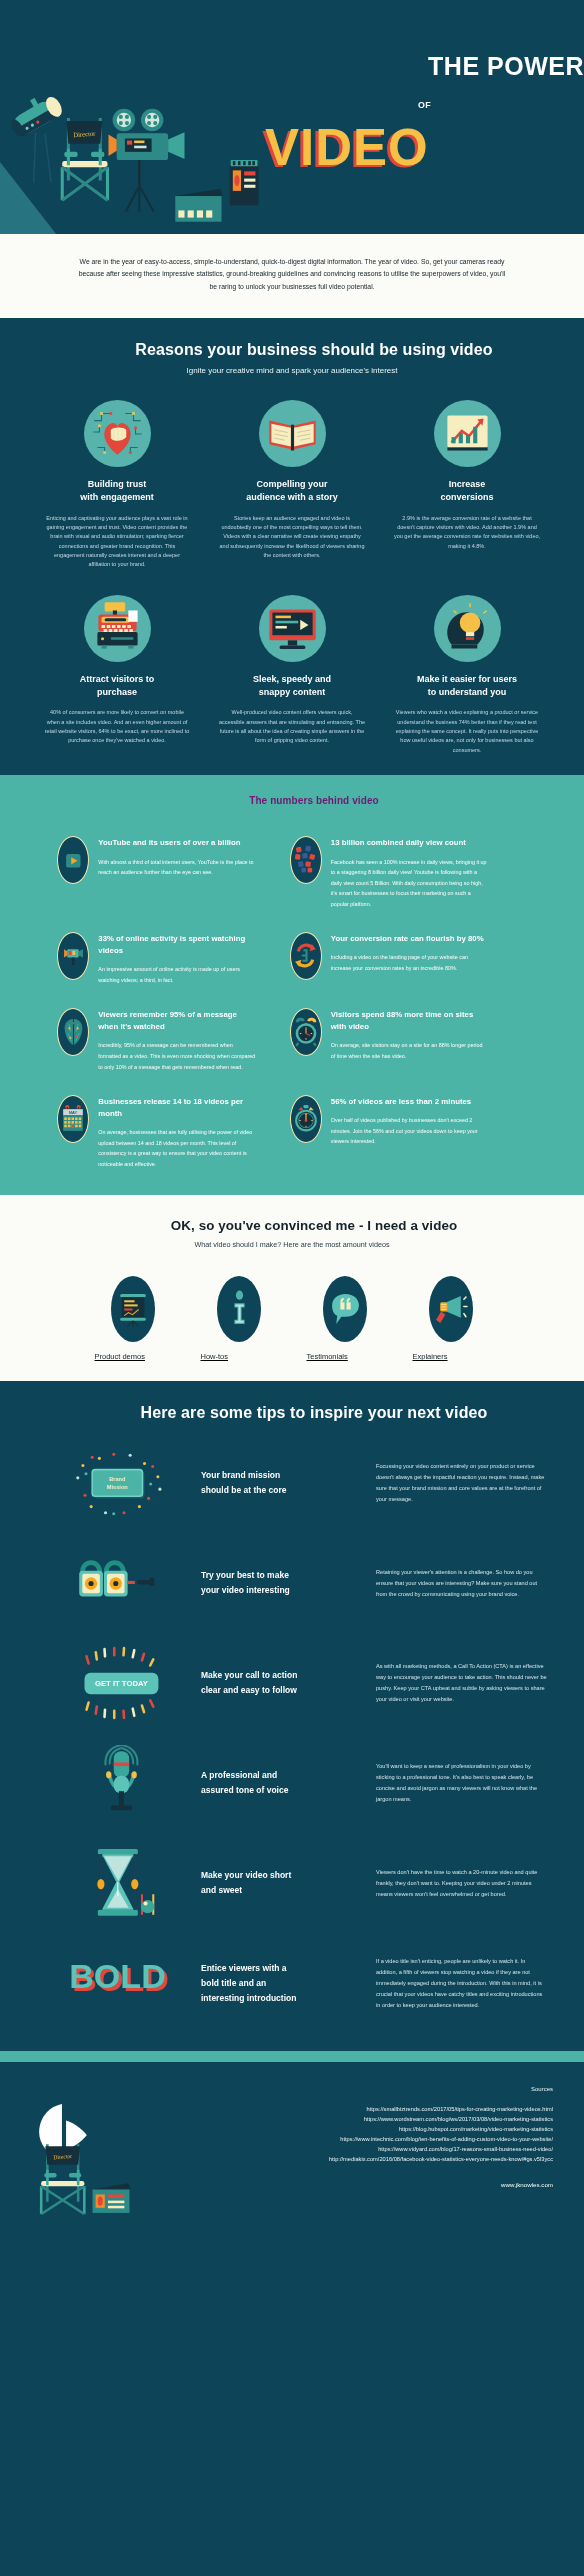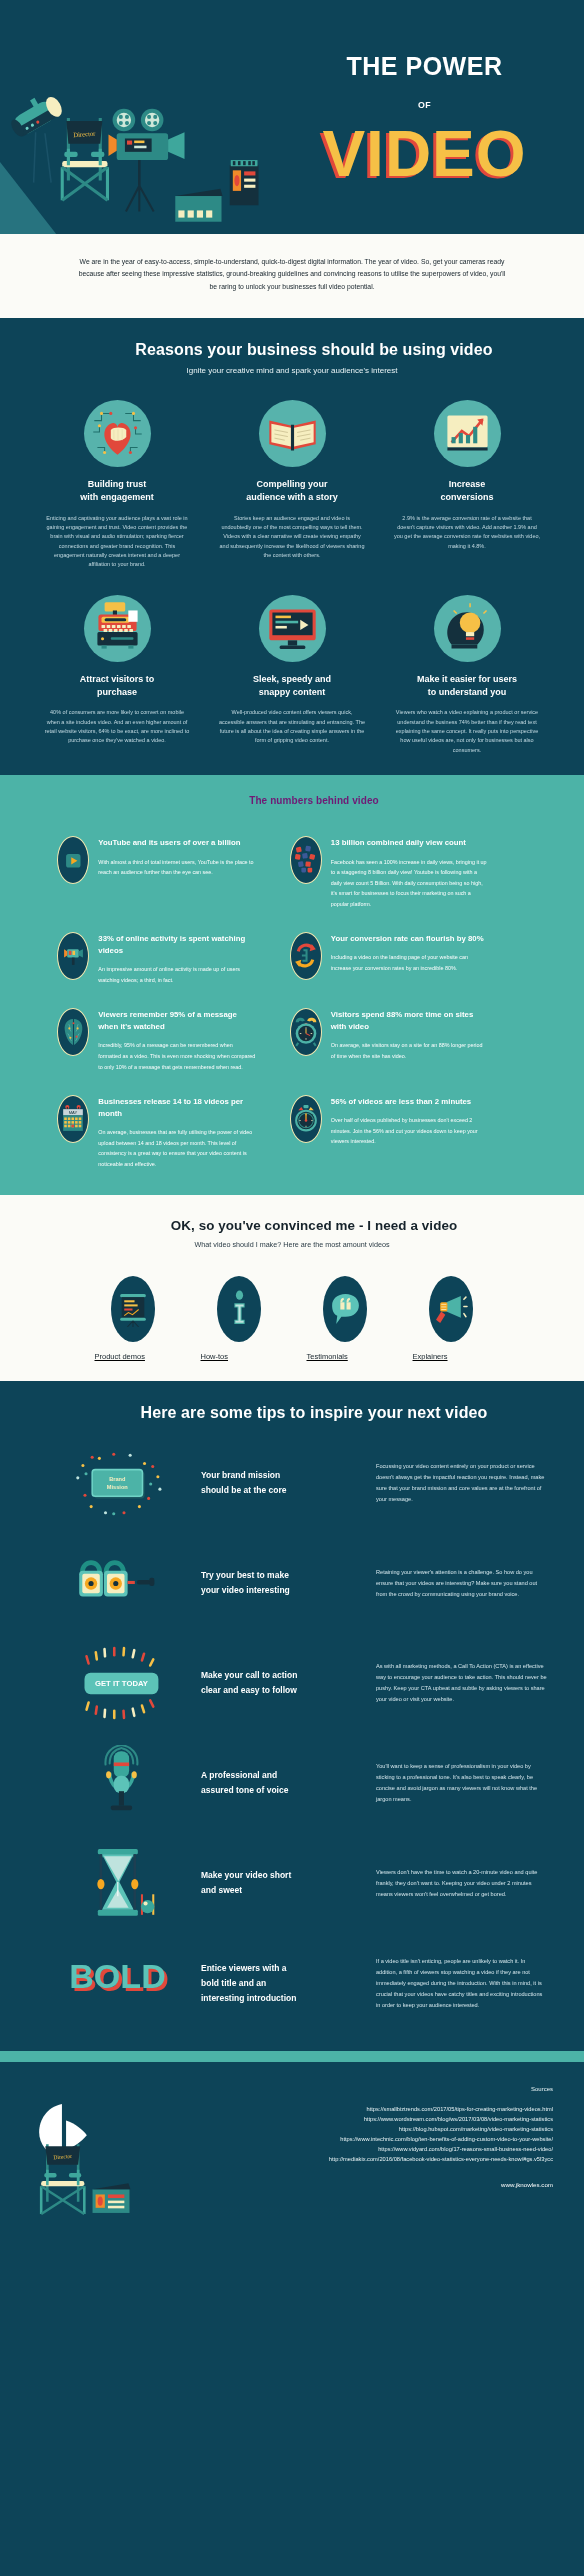--- a/index.html
+++ b/index.html
@@ -22,33 +22,33 @@
     left: -20.6px; top: -15.5px;
     width: 155px; height: 402px;
     background: #2d7b86;
     opacity: .85;
     transform: rotate(-38deg);
     transform-origin: 0 100%;
   }
   .spotlight { position: absolute; left: 11.3px; top: 90px; }
   .hero-title {
     position: absolute; right: 0; top: 52px;
-    width: 319px; text-align: center;
+    width: 319px; text-align: right;
     color: #ffffff; font-size: 25px; font-weight: bold;
     letter-spacing: 0.5px;
   }
   .hero-of {
     position: absolute; right: 0; top: 100px;
     width: 319px; text-align: center;
     color: #ffffff; font-size: 8.8px; font-weight: bold; letter-spacing: 0.5px;
   }
   .hero-video {
     position: absolute; right: 0; top: 122px;
-    width: 319px; text-align: center;
-    color: #f6c046; font-size: 64px; font-weight: bold;
+    width: 319px; text-align: left;
+    color: #f6c046; font-size: 51px; font-weight: bold;
     letter-spacing: 1px;
     text-shadow: -3.1px 2.1px 0 #e1483b;
     line-height: 1;
   }
   .hero-art { position: absolute; left: 57px; bottom: 0; }
 
   
   .intro {
     background: #fbfbf7;
     padding: 21.6px 77px 25px;

